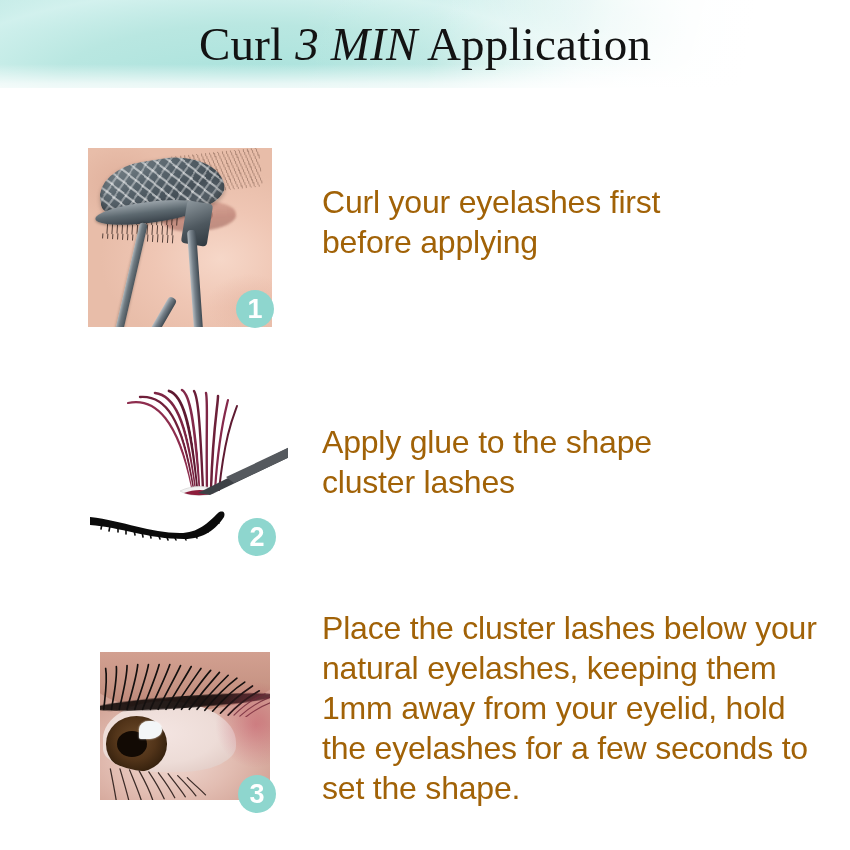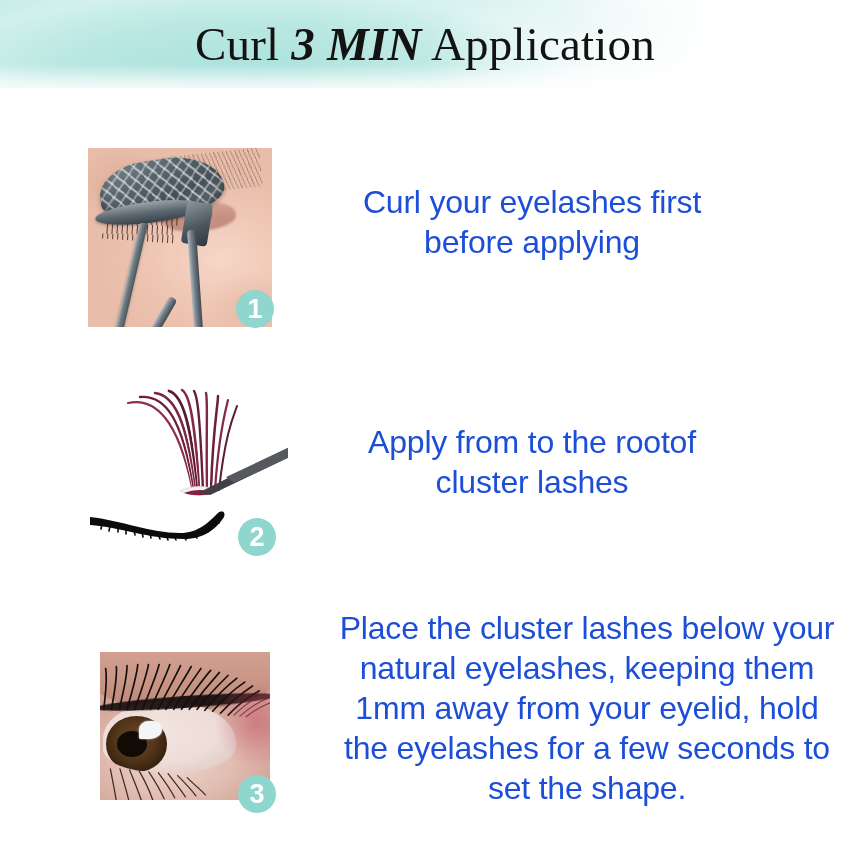--- a/index.html
+++ b/index.html
@@ -67,41 +67,40 @@
     text-align: center;
     font-family: "Liberation Serif", "DejaVu Serif", serif;
     font-size: 47px;
     line-height: 60px;
     color: #131313;
     letter-spacing: 0.2px;
     white-space: nowrap;
   }
   .header-title .em {
     font-style: italic;
-    font-weight: 700;
+    font-weight: 400;
   }
 
   
   .step {
     position: absolute;
   }
   .step-photo {
     position: absolute;
     overflow: hidden;
   }
   .step-text {
     position: absolute;
-    color: #1d4ed8;
+    color: #a16207;
     font-family: "Liberation Sans", sans-serif;
     font-size: 32px;
     line-height: 40px;
     font-weight: 400;
     letter-spacing: -0.2px;
     white-space: pre-line;
-    text-align: center;
   }
 
   
   .badge {
     position: absolute;
     width: 38px;
     height: 38px;
     border-radius: 50%;
     background: #8ed6ce;
     color: #ffffff;
@@ -386,21 +385,21 @@
           <path d="M78 30 L80 35"></path>
         <path d="M86 31 L88 35"></path>
           <path d="M96 31 L98 35"></path>
           <path d="M106 29 L109 33"></path>
         <path d="M116 24 L120 27"></path>
           <path d="M126 16 L131 18"></path>
       </g>
     </svg>
   </div>
   <div class="badge" style="left:238px; top:518px;">2</div>
-  <div class="step-text" style="left:322px; top:422px; width:420px;">Apply from to the rootof
+  <div class="step-text" style="left:322px; top:422px; width:420px;">Apply glue to the shape
 cluster lashes</div>
 </div>
 
 <div class="step">
   <div class="step-photo" id="photo3">
     <div class="lid-upper"></div>
     <div class="eyeball">
       <div class="iris">
         <div class="pupil"></div>
       </div>

